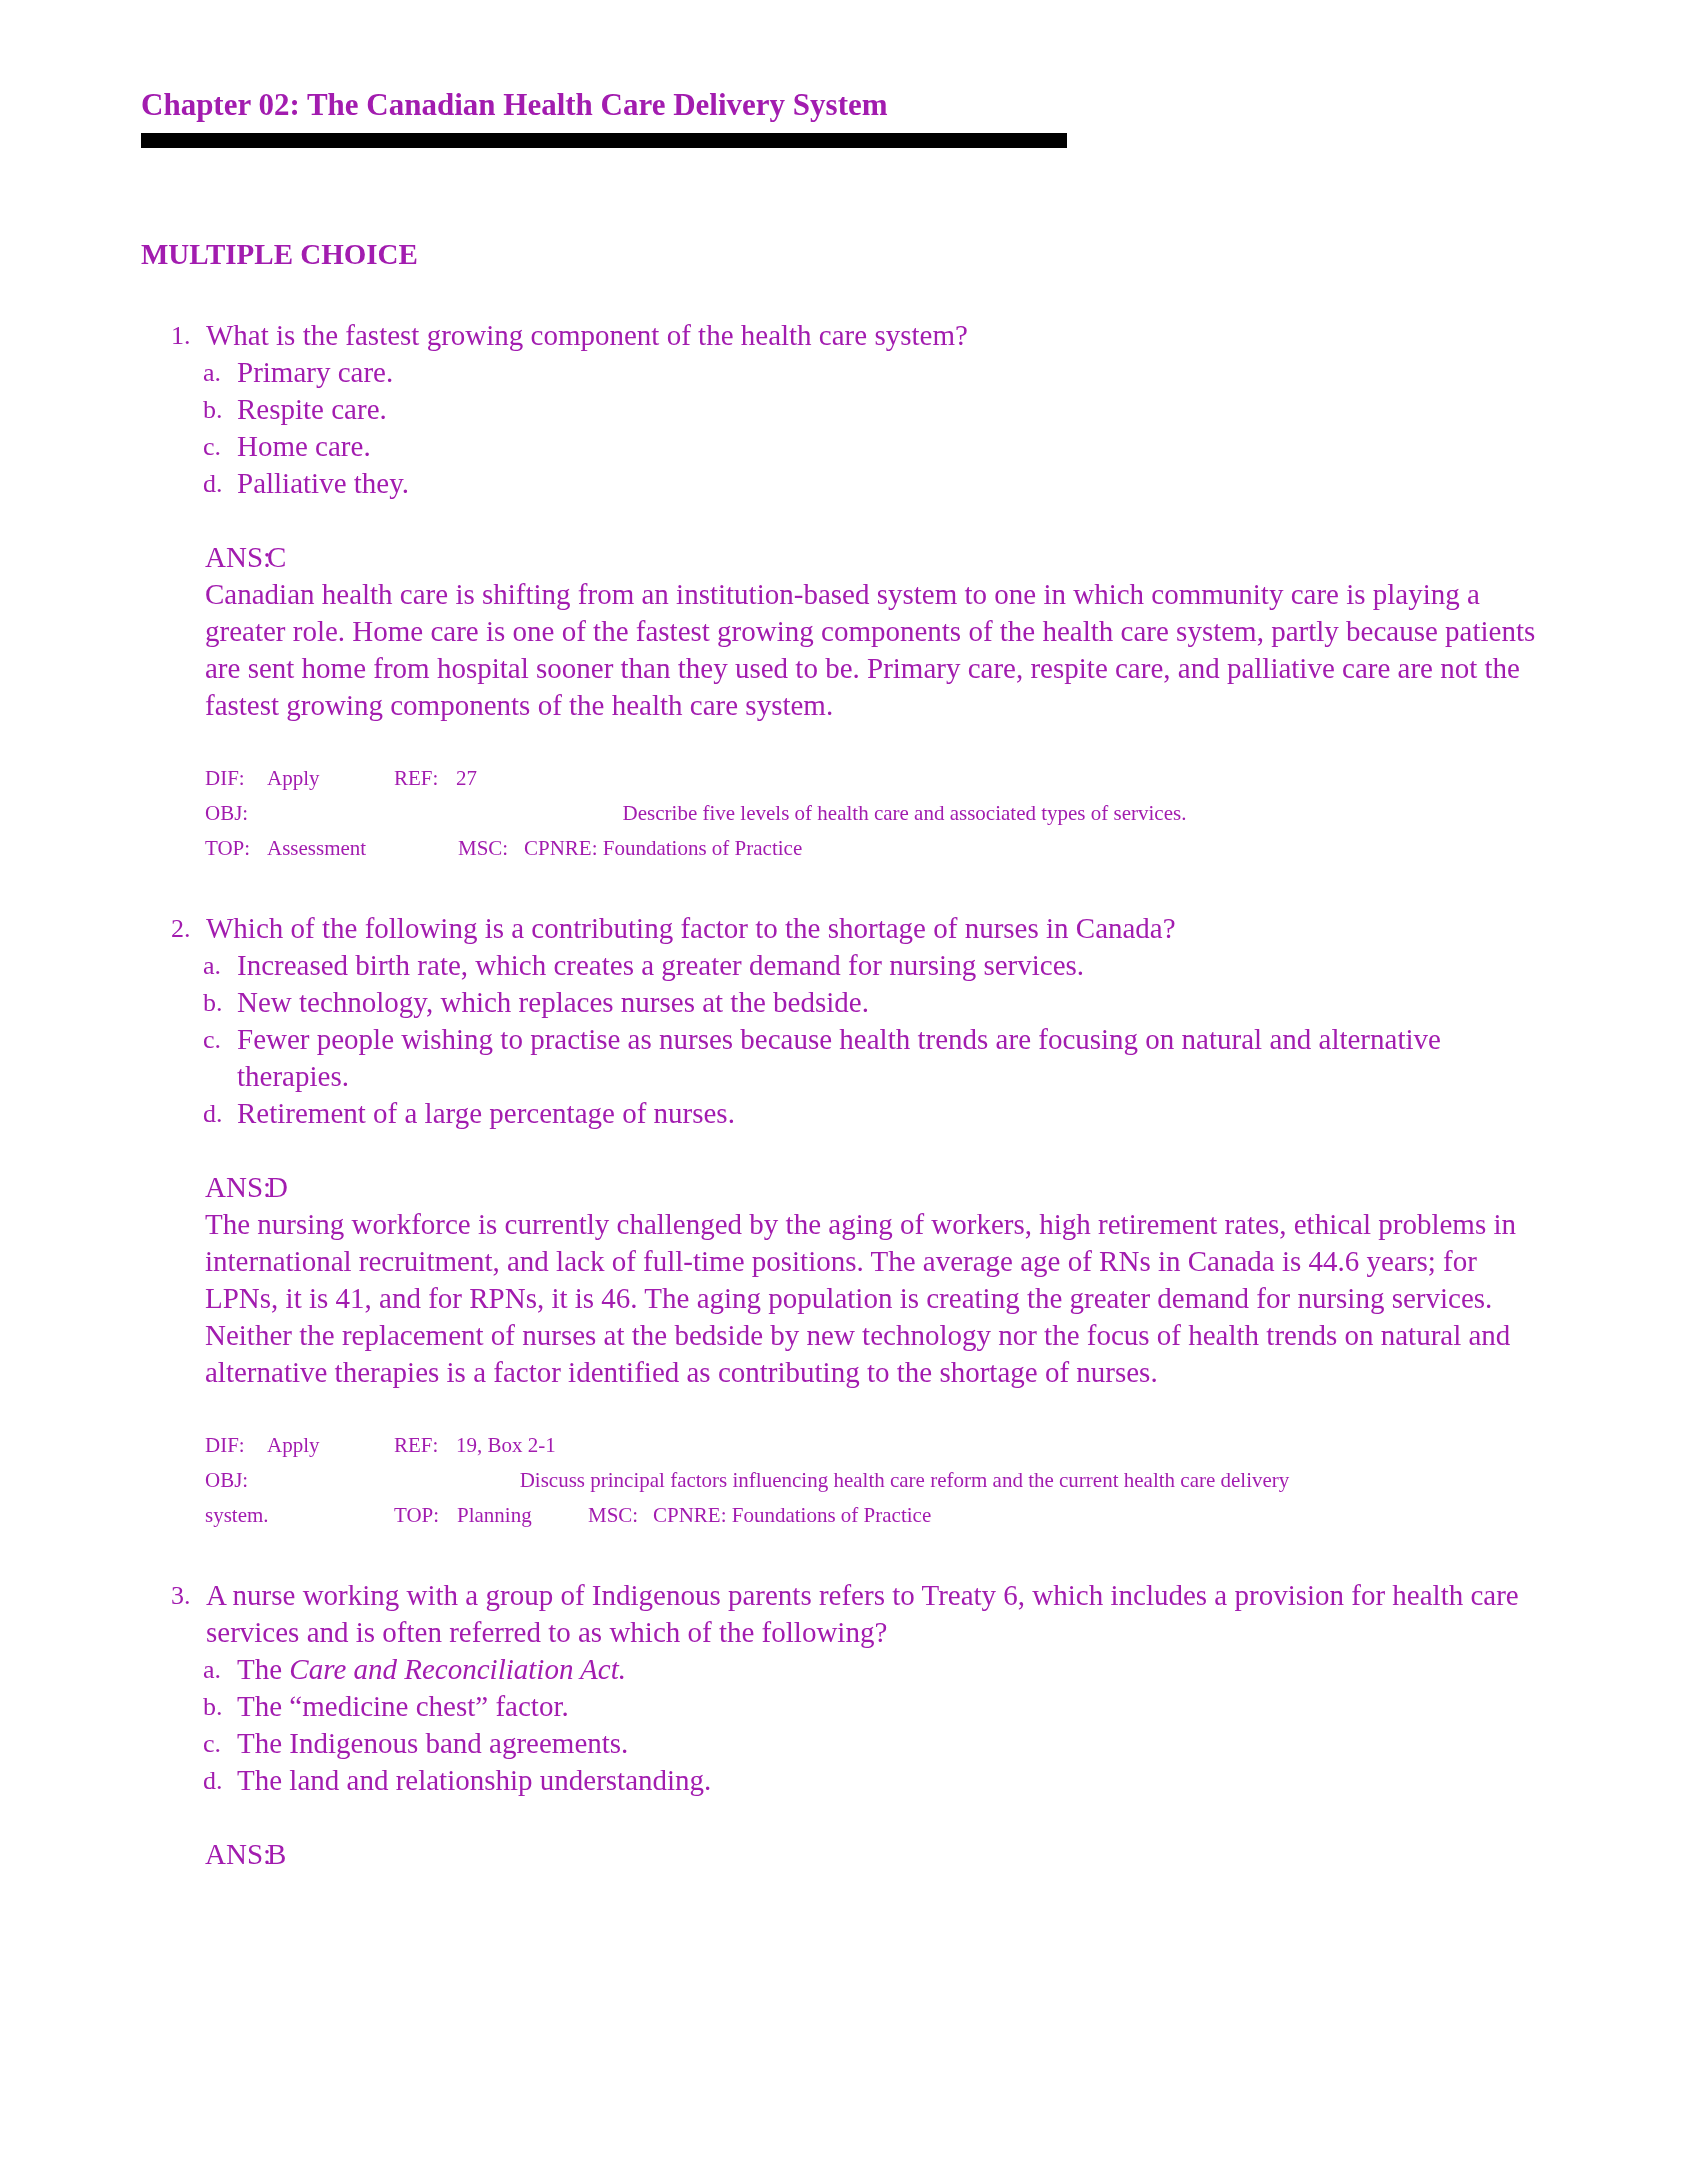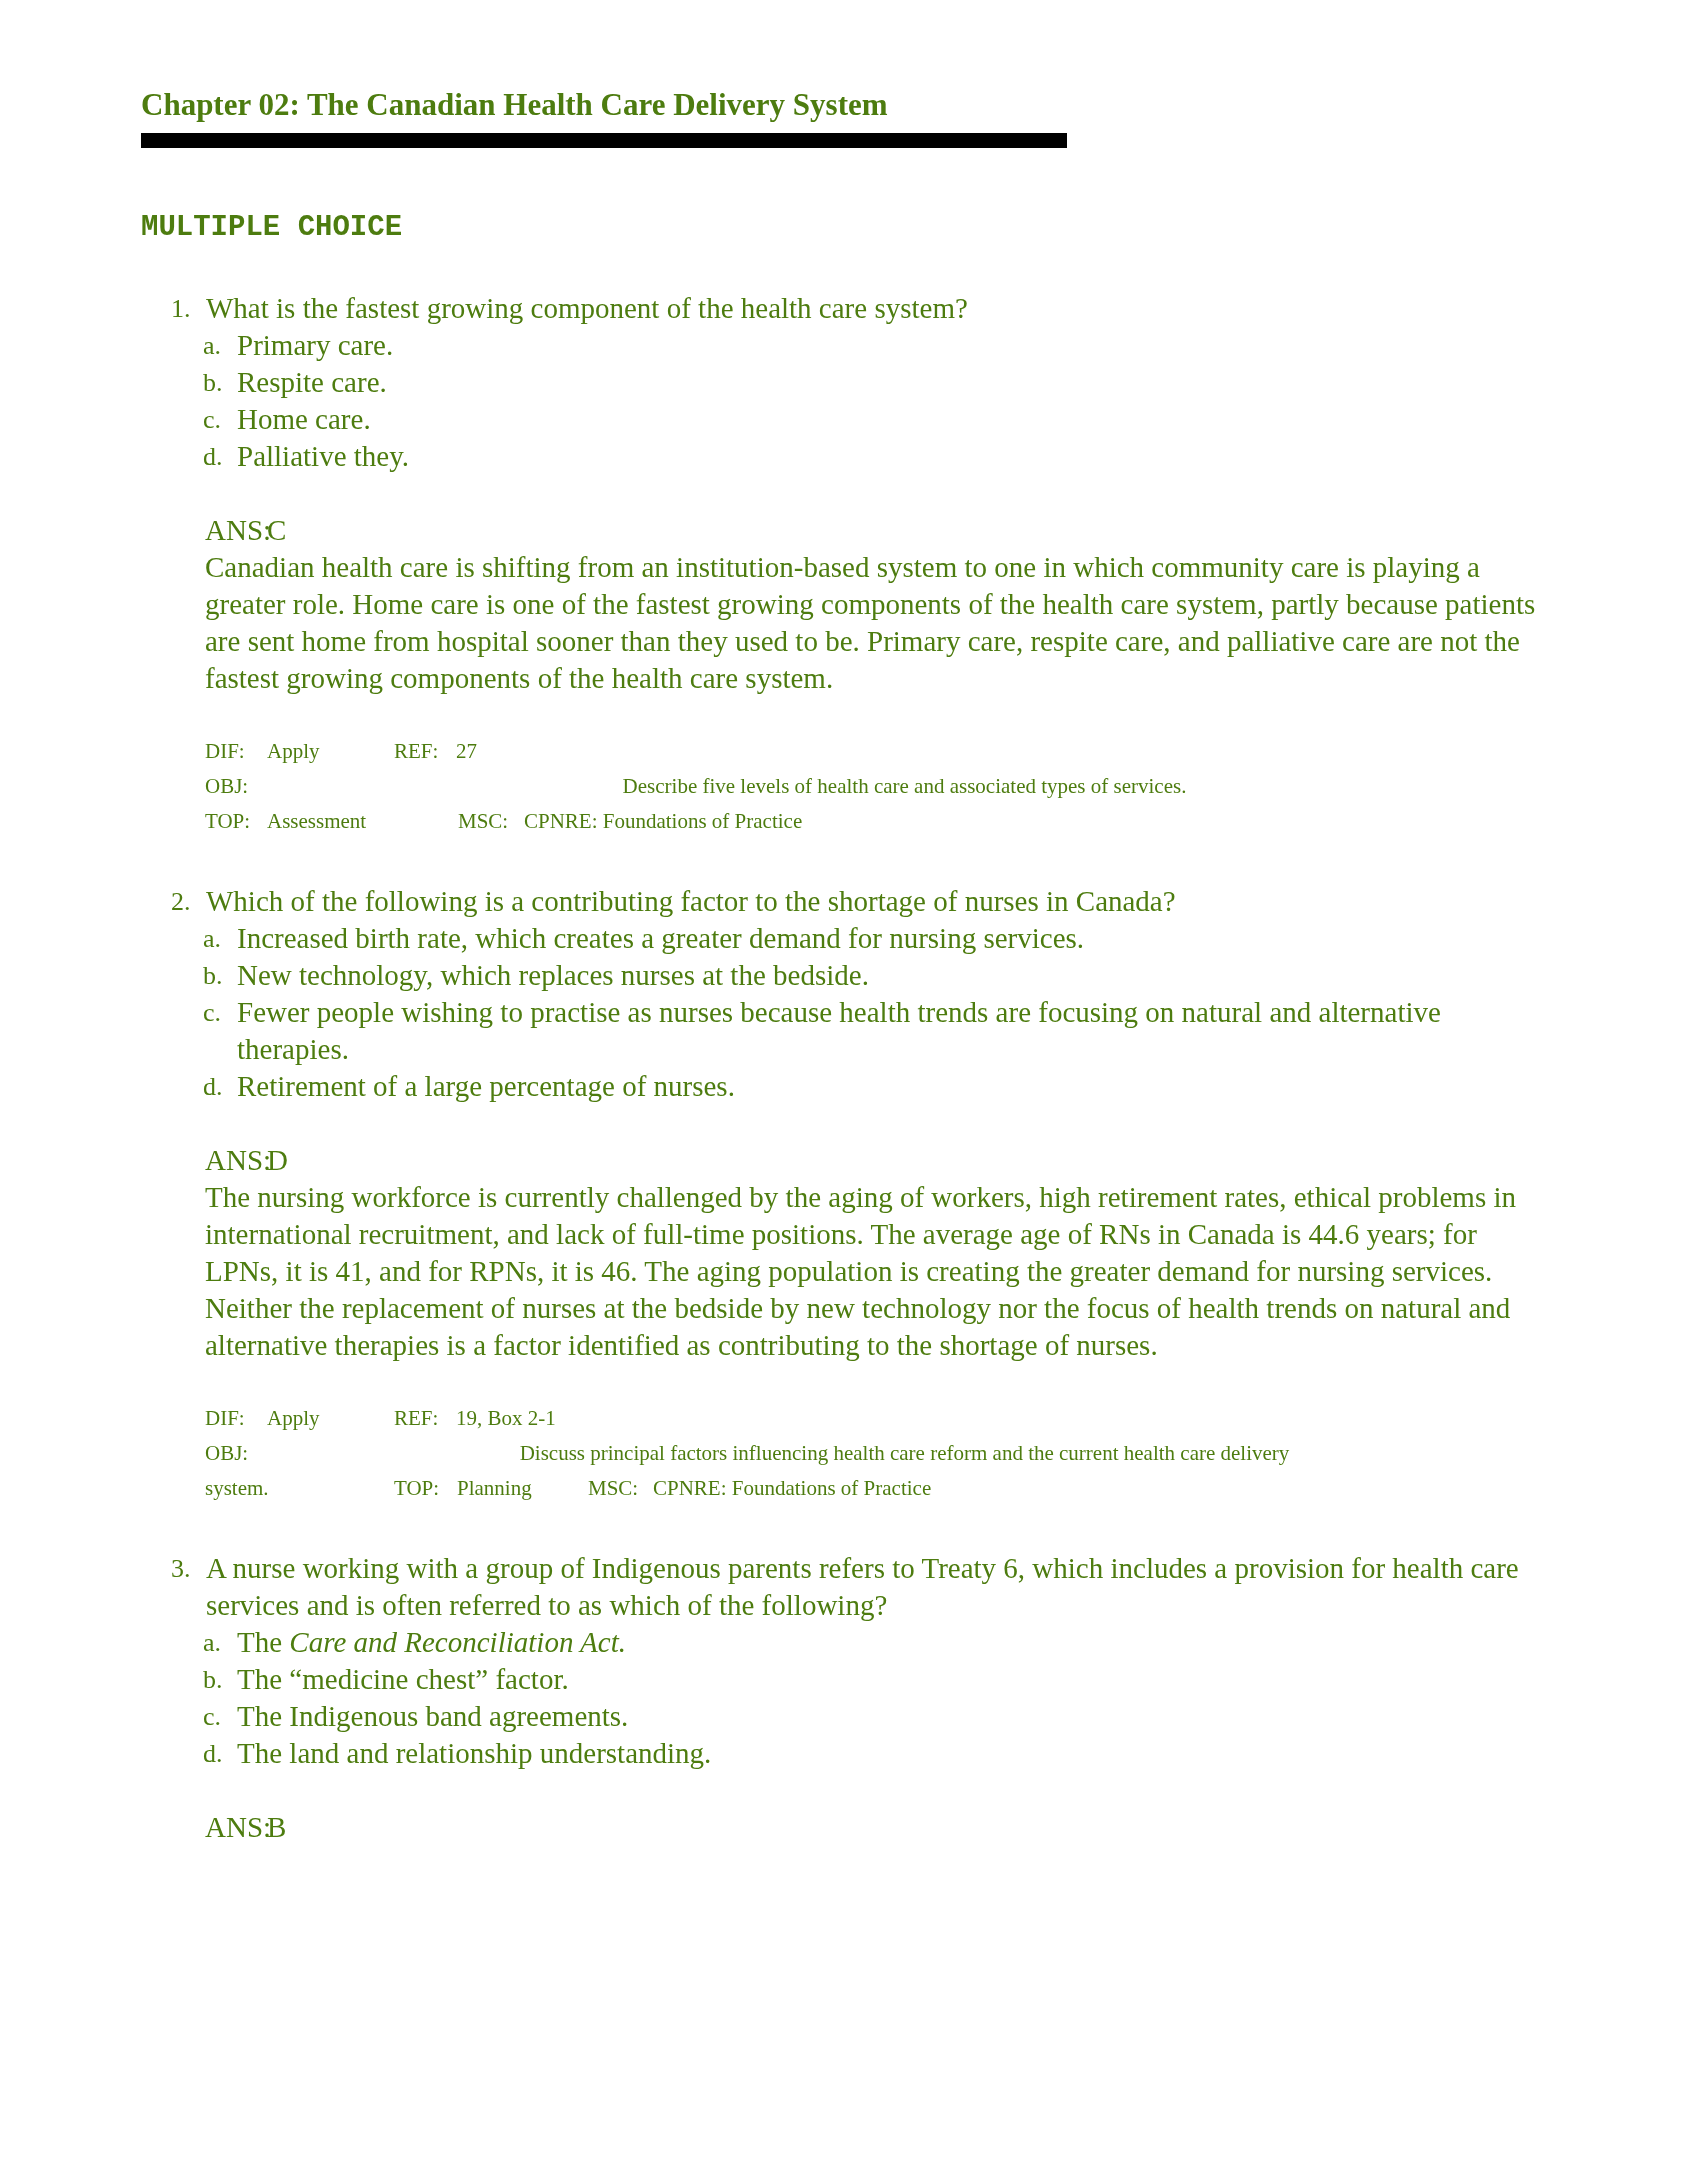--- a/index.html
+++ b/index.html
@@ -8,41 +8,40 @@
     background: #ffffff;
   }
   .page {
     position: relative;
     width: 1683px;
     height: 2178px;
     box-sizing: border-box;
     padding: 85px 141px 0 141px;
     overflow: hidden;
     background: #ffffff;
-    color: #4d7c0f;
+    color: #a21caf;
     font-family: "Liberation Serif", "DejaVu Serif", serif;
     font-size: 29px;
     line-height: 37px;
   }
   
   .doc-header .h-line {
     font-weight: bold;
     font-size: 31px;
     line-height: 40px;
   }
   .rule {
     height: 15px;
     background: #000000;
     margin-top: 8px;
     width: 926px;
   }
   .mc-title {
     font-weight: bold;
-    margin-top: 61px;
-    font-family: Liberation Mono, monospace;
+    margin-top: 88px;
   }
   
   .question { margin-top: 44px; }
   .q-head { display: flex; }
   .q-num {
     flex: 0 0 35px;
     margin-left: 30px;
     font-size: 26px;
   }
   .q-stem { flex: 1; max-width: 1317px; }

